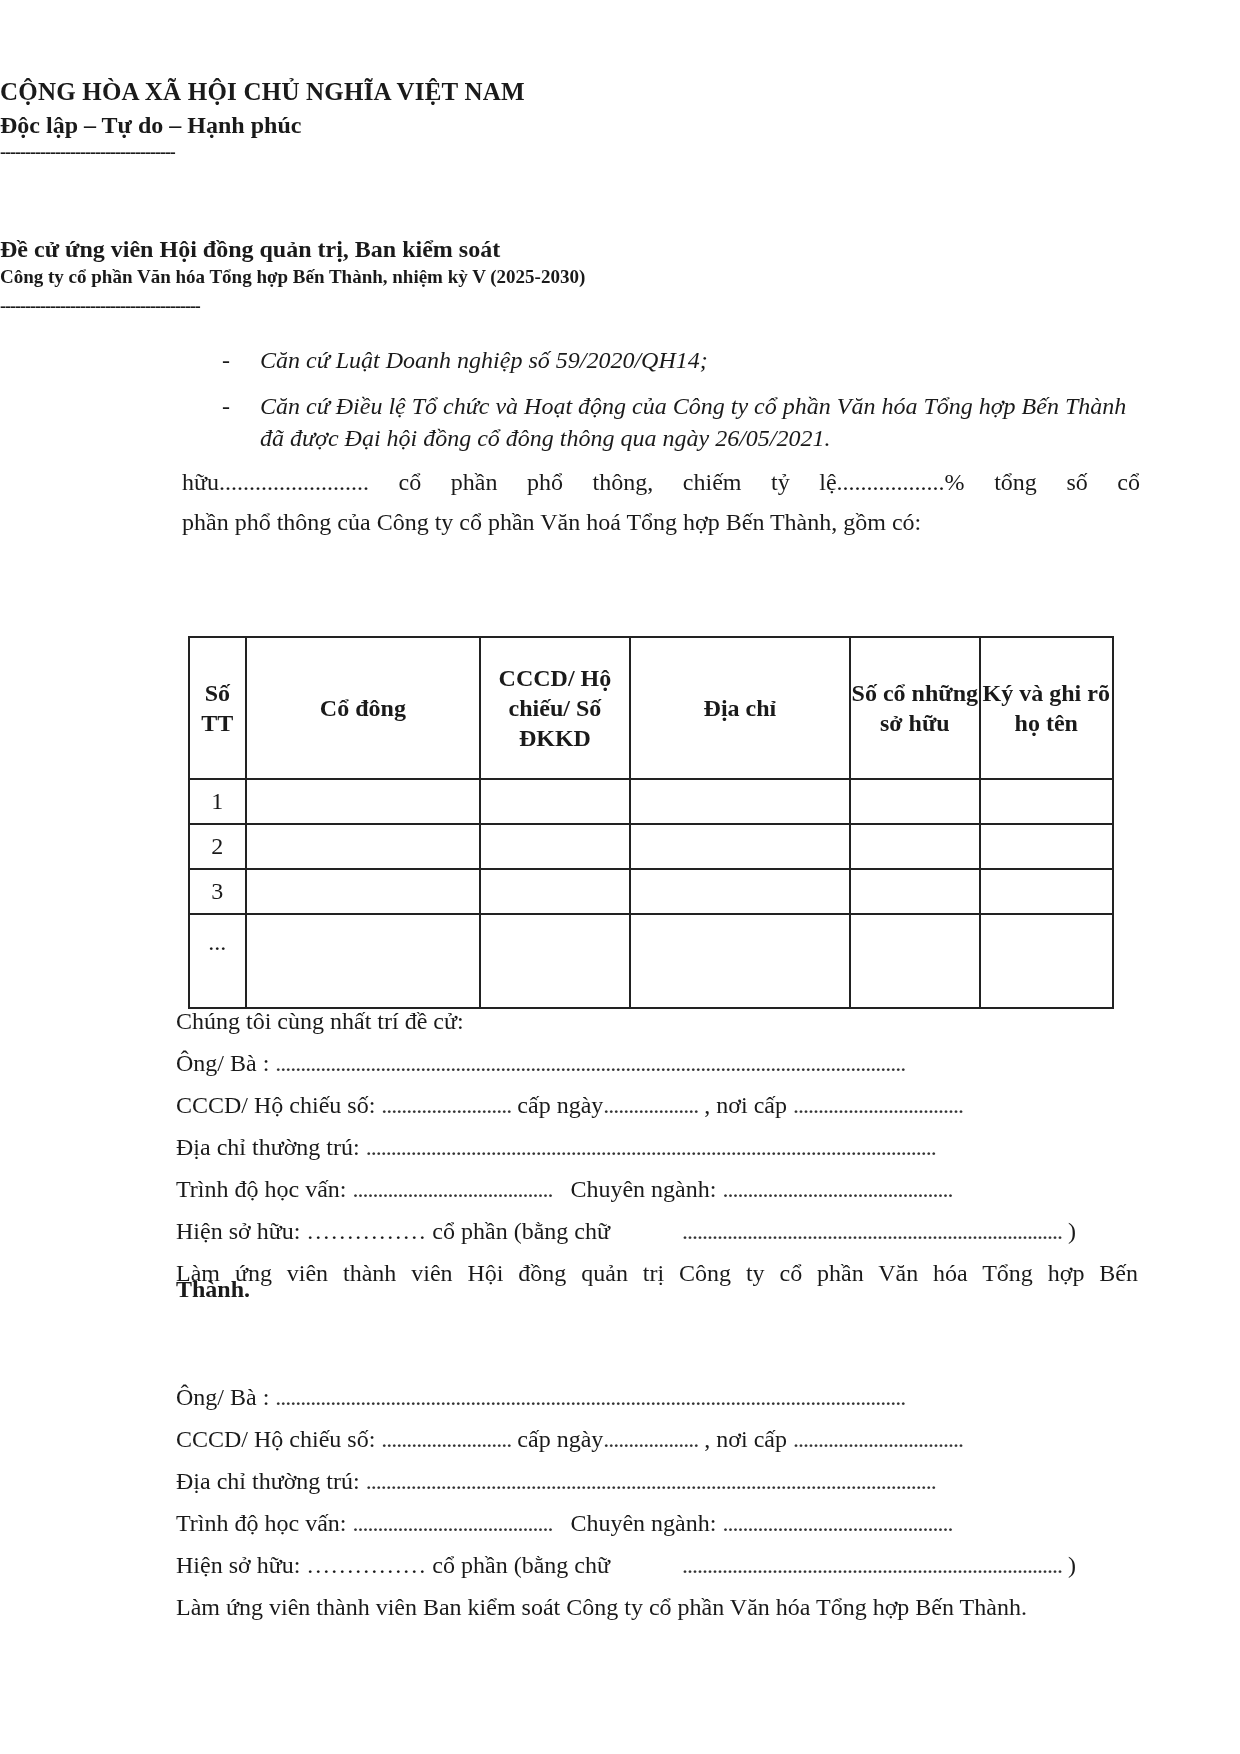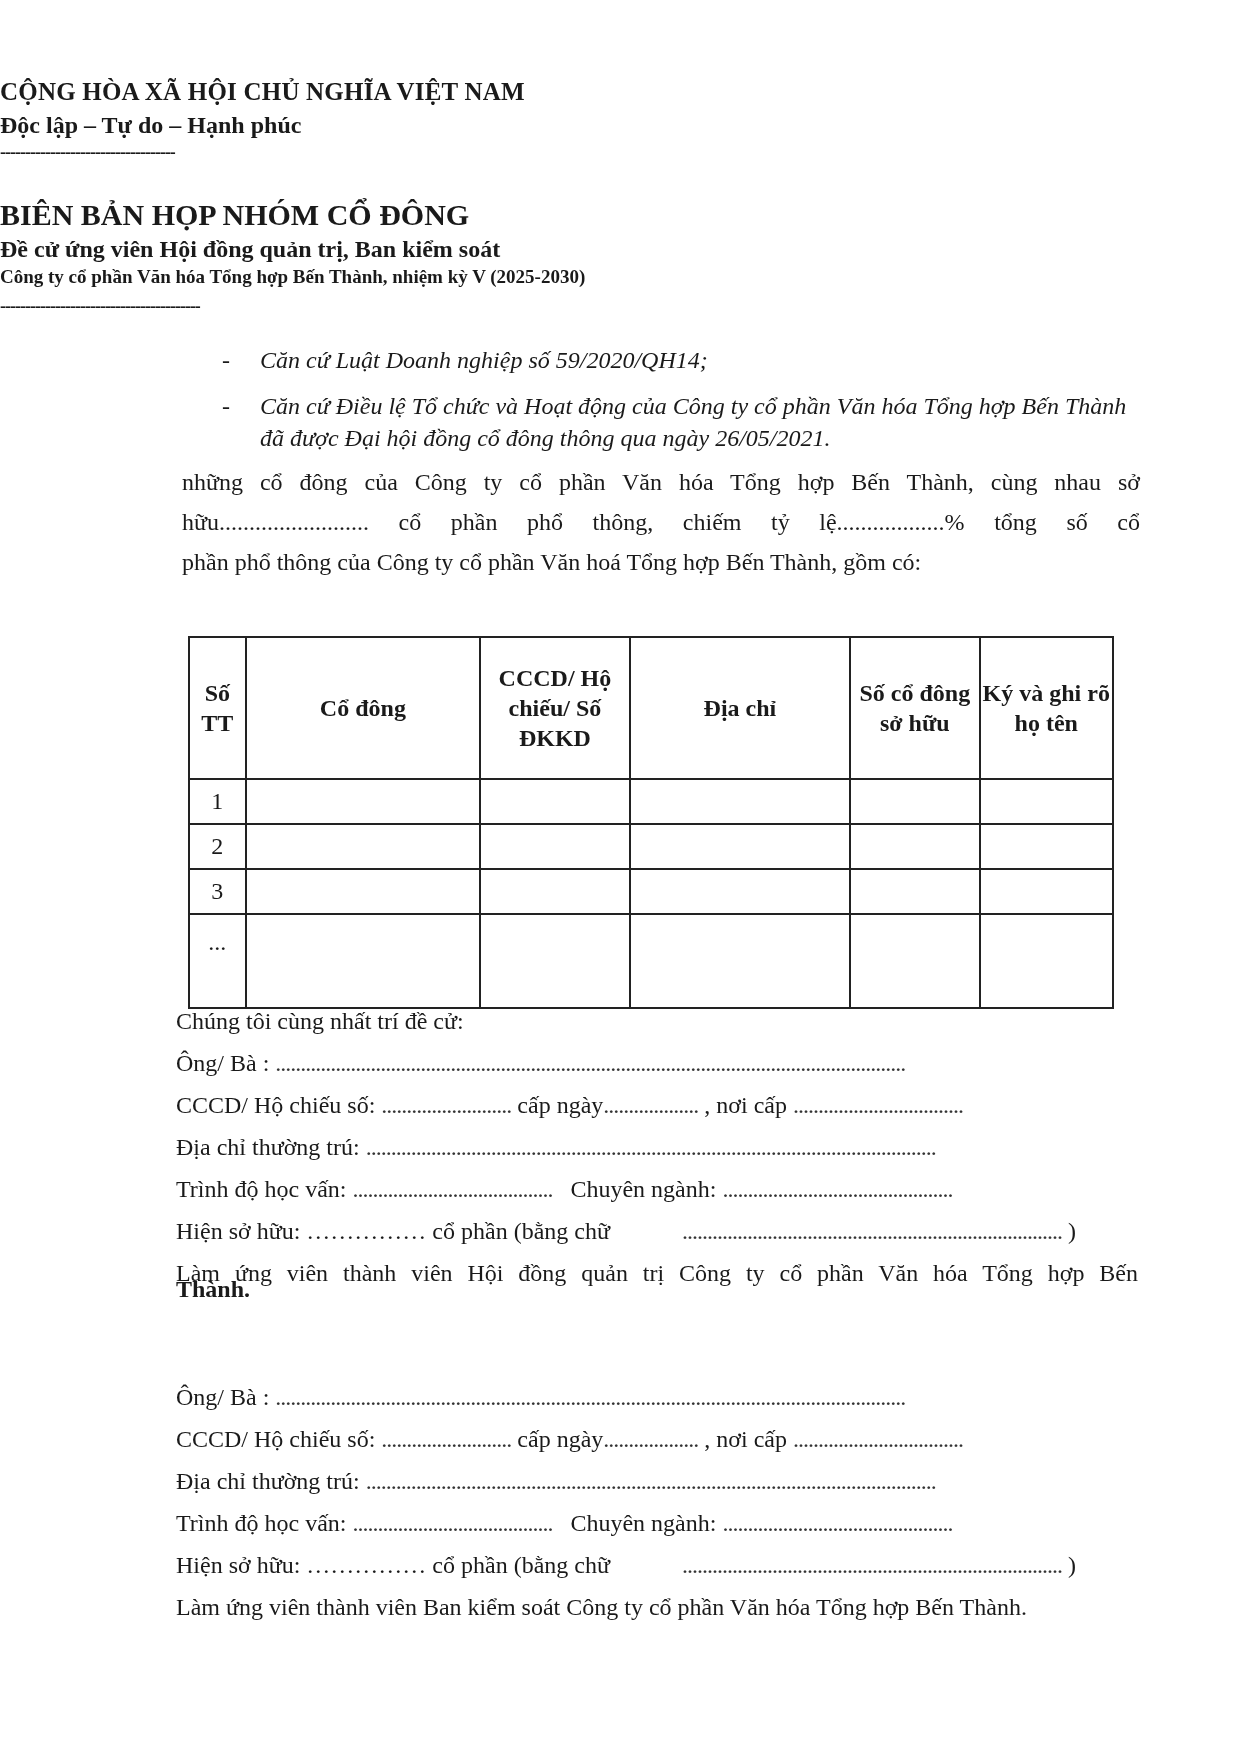--- a/index.html
+++ b/index.html
@@ -44,56 +44,54 @@
 </style>
 </head>
 <body>
 
 <div class="page">
 
   <div class="center h-nation">CỘNG HÒA XÃ HỘI CHỦ NGHĨA VIỆT NAM</div>
   <div class="center h-motto">Độc lập – Tự do – Hạnh phúc</div>
   <div class="center sep1">-----------------------------------</div>
 
-  <div class="center h-title">BIÊN BẢN HỌP NHÓM CỔ ĐÔNG</div>
   <div class="center h-sub1">Đề cử ứng viên Hội đồng quản trị, Ban kiểm soát</div>
   <div class="center h-sub2">Công ty cổ phần Văn hóa Tổng hợp Bến Thành, nhiệm kỳ V (2025-2030)</div>
   <div class="center sep2">----------------------------------------</div>
 
   <div class="basis basis1">
     <span class="dash">-</span>
     <span class="txt">Căn cứ Luật Doanh nghiệp số 59/2020/QH14;</span>
   </div>
   <div class="basis basis2">
     <span class="dash">-</span>
     <span class="txt">Căn cứ Điều lệ Tổ chức và Hoạt động của Công ty cổ phần Văn hóa Tổng hợp Bến Thành đã được Đại hội đồng cổ đông thông qua ngày 26/05/2021.</span>
   </div>
 
   <div class="para" style="top:462px;">
-    <span class="line">những cổ đông của Công ty cổ phần Văn hóa Tổng hợp Bến Thành, cùng nhau sở</span>
     <span class="line">hữu......................... cổ phần phổ thông, chiếm tỷ lệ..................% tổng số cổ</span>
     <span class="line last">phần phổ thông của Công ty cổ phần Văn hoá Tổng hợp Bến Thành, gồm có:</span>
   </div>
 
   <table class="sh">
     <colgroup>
       <col style="width:56px">
         <col style="width:232px">
         <col style="width:148px">
         <col style="width:218px">
         <col style="width:128px">
         <col style="width:132px">
     </colgroup>
     <thead>
       <tr>
         <th>Số TT</th>
         <th>Cổ đông</th>
         <th>CCCD/ Hộ chiếu/ Số ĐKKD</th>
         <th>Địa chỉ</th>
-        <th>Số cổ đông sở hữu</th>
+        <th>Số cổ những sở hữu</th>
         <th>Ký và ghi rõ họ tên</th>
       </tr>
     </thead>
     <tbody>
       <tr>
         <td class="num">1</td>
         <td></td>
         <td></td>
         <td></td>
         <td></td>

